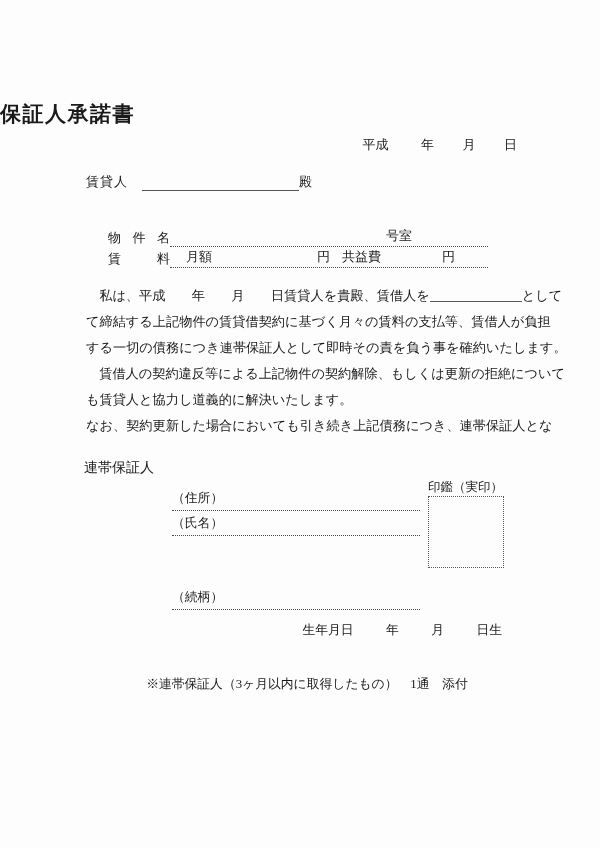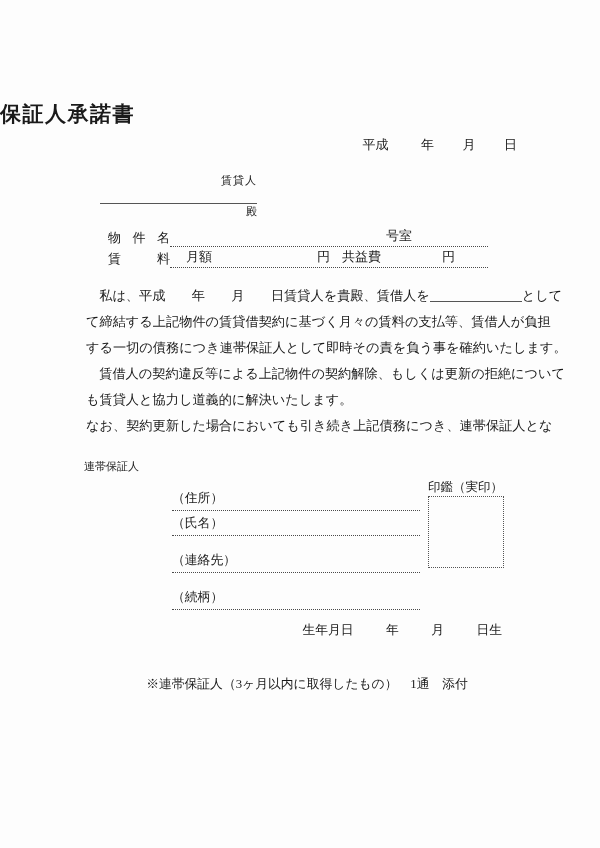--- a/index.html
+++ b/index.html
@@ -44,24 +44,23 @@
   }
   .date-line span { display: inline-block; }
   .gap-sm { width: 26px; }
   .gap-xs { width: 22px; }
 
   
   .lessor-row {
     position: absolute;
     top: 173px;
     left: 86px;
-    font-size: 11px;
+    font-size: 13px;
     display: flex;
     align-items: flex-end;
-    flex-direction: column;
   }
   .lessor-label { letter-spacing: 1px; }
   .lessor-blank {
     display: inline-block;
     width: 157px;
     margin-left: 14px;
     border-bottom: 1px solid #555;
     height: 15px;
   }
   .lessor-suffix { margin-left: 0px; }
@@ -116,21 +115,21 @@
     border-bottom: 1px solid #555;
     height: 14px;
     vertical-align: -2px;
   }
 
   
   .guarantor-title {
     position: absolute;
     top: 459px;
     left: 84px;
-    font-size: 11px;
+    font-size: 14px;
   }
   .seal-label {
     position: absolute;
     top: 479px;
     left: 428px;
     font-size: 12.5px;
   }
   .seal-box {
     position: absolute;
     top: 496px;
@@ -251,25 +250,20 @@
       <span>（住所）</span>
     </span>
   </div>
 
   <div class="field-row f-name">
     <span class="line">
       <span>（氏名）</span>
     </span>
   </div>
 
-  <div class="field-row f-contact">
-    <span class="line">
-      <span>（連絡先）</span>
-    </span>
-  </div>
 
   <div class="field-row f-rel">
     <span class="line">
       <span>（続柄）</span>
     </span>
   </div>
 
   <div class="birth-line">
     <span>生年月日</span>
     <span class="bgap"></span>

